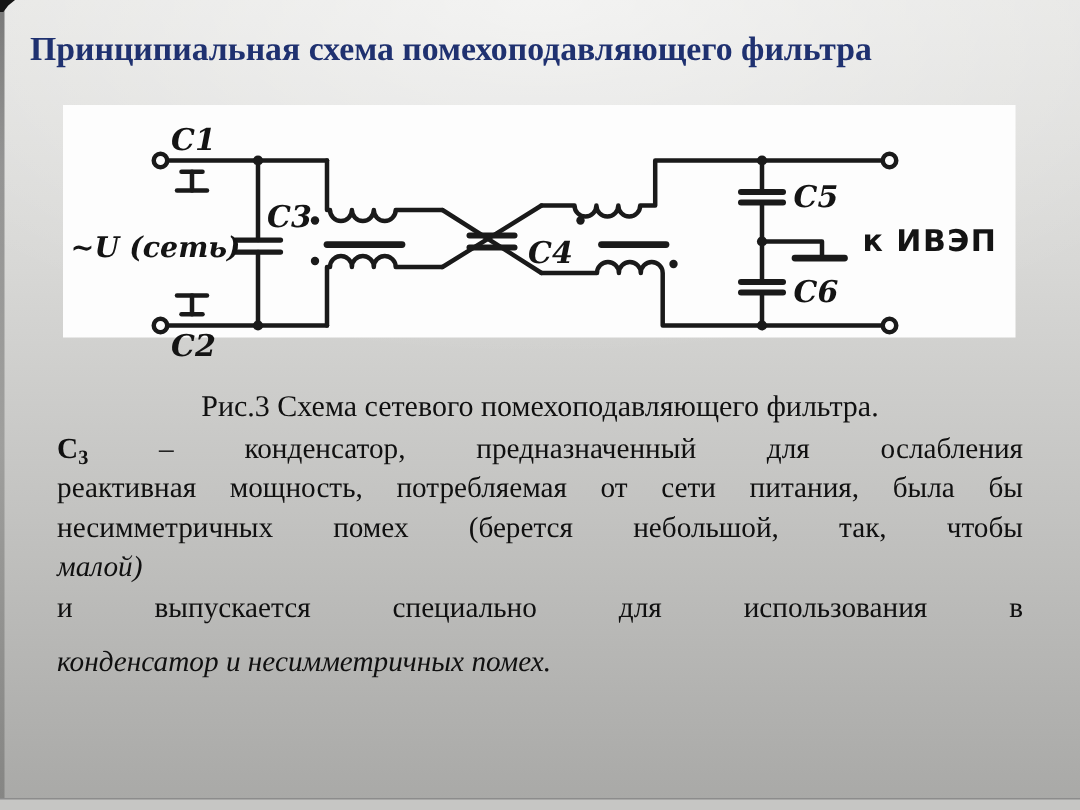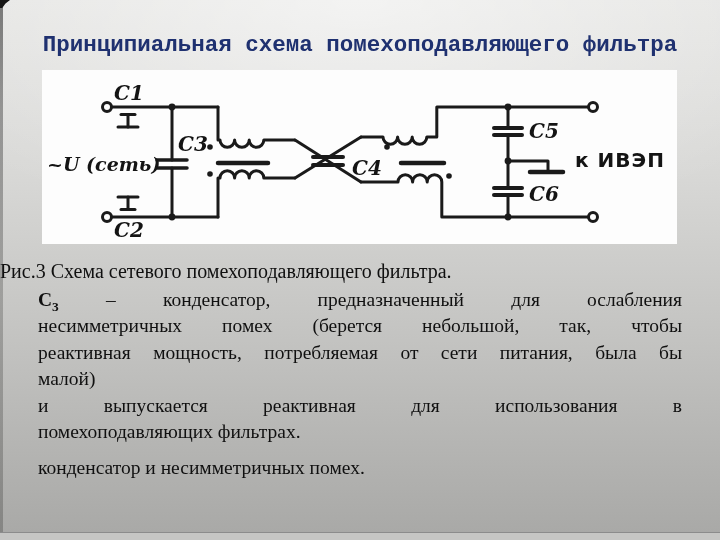--- a/index.html
+++ b/index.html
@@ -18,51 +18,51 @@
   }
   .corner-mark{
     position:absolute;left:0;top:0;width:10px;height:8px;background:#151515;
     clip-path:polygon(0 0,100% 0,55% 45%,22% 100%,0 100%);
   }
   .edge-bottom{
     position:absolute;left:0;right:0;bottom:0;height:7px;
     background:#c6c6c4;border-top:1px solid rgba(120,120,122,.75);
   }
   .title{
-    position:absolute;top:20px;left:20px;right:20px;margin:12px;
-    text-align:center;font-size:22.5px;font-weight:bold;
+    position:absolute;top:20px;left:20px;right:20px;margin:0;
+    font-size:22.5px;font-weight:bold;
     color:var(--title-color,#1f3170);
-    font-family:Liberation Mono, monospace;
+    font-family:Liberation Serif, serif;
   }
   .panel{
-    position:absolute;left:42px;top:70px;width:635px;height:174px;
+    position:absolute;left:42px;top:70px;width:635px;height:155px;
     background:var(--panel-color,#fdfdfd);
   }
   .schem{display:block;width:635px;height:175px;color:var(--ink,#1a1a1a);}
   .schem text{
     font-family:"DejaVu Serif",serif;font-style:italic;font-weight:bold;
     font-size:20px;fill:#141414;stroke:none;
   }
   .schem text.lbl-input{font-size:19px;}
   .schem text.lbl-output{font-family:"DejaVu Sans",sans-serif;font-style:normal;font-size:20px;letter-spacing:1px;}
   .caption{
     position:absolute;top:260px;left:0;right:0;
-    font-size:20px;color:#101010;
+    text-align:center;font-size:20px;color:#101010;
   }
   .body-text{
     position:absolute;top:288px;left:38px;width:644px;
     font-size:19.5px;color:var(--text-color,#101010);
   }
   .para{margin:0;}
   .para-gap{margin-top:10px;}
   .tline{
     line-height:24px;height:26.4px;white-space:normal;
     text-align:justify;text-align-last:justify;
   }
-  .tline.tlast{text-align-last:left;}
+  .tline.tlast{text-align-last:left;font-style:italic;}
   .bold{font-weight:bold;}
   .subsc{font-size:13.5px;vertical-align:-4.5px;}
 </style>
 </head>
 <body>
 
 <div class="slide">
   <div class="edge-left"></div>
   <div class="corner-mark"></div>
 
@@ -156,27 +156,26 @@
         <text class="lbl-output" x="533" y="97">к ИВЭП</text>
       </g>
     </svg>
   </div>
 
   <div class="caption">Рис.3 Схема сетевого помехоподавляющего фильтра.</div>
 
   <div class="body-text">
     <div class="para">
         <div class="tline"><span class="bold">С</span><span class="bold subsc">3</span><span> – конденсатор, предназначенный для ослабления</span></div>
+        <div class="tline"><span>реактивная мощность, потребляемая от сети питания, была бы</span></div>
         <div class="tline"><span>несимметричных помех (берется небольшой, так, чтобы</span></div>
-        <div class="tline"><span>реактивная мощность, потребляемая от сети питания, была бы</span></div>
         <div class="tline tlast"><span>малой)</span></div>
       </div>
     <div class="para">
-        <div class="tline"><span>и выпускается реактивная для использования в</span></div>
-        <div class="tline tlast"><span>помехоподавляющих фильтрах.</span></div>
+        <div class="tline"><span>и выпускается специально для использования в</span></div>
       </div>
     <div class="para para-gap">
         <div class="tline tlast"><span>конденсатор и несимметричных помех.</span></div>
       </div>
   </div>
 
   <div class="edge-bottom"></div>
 </div>
 
 </body></html>

